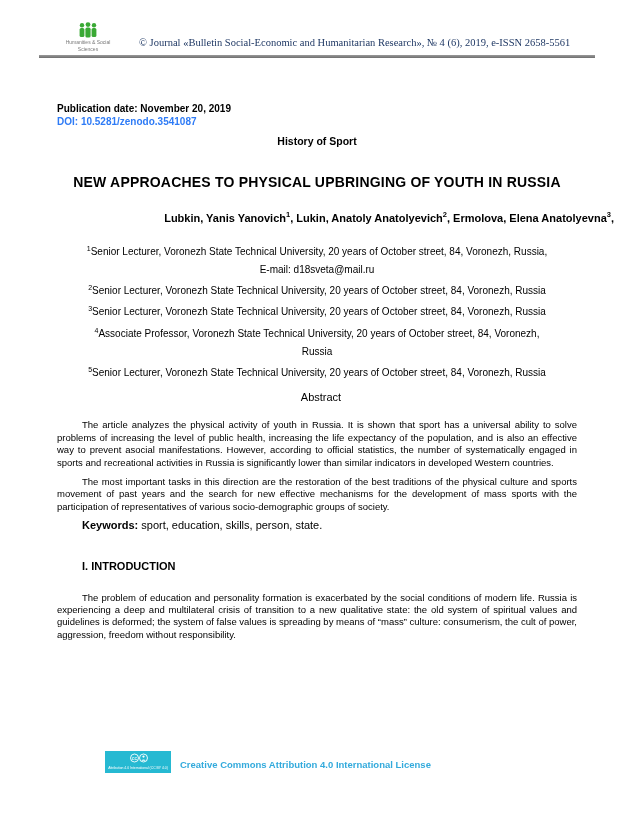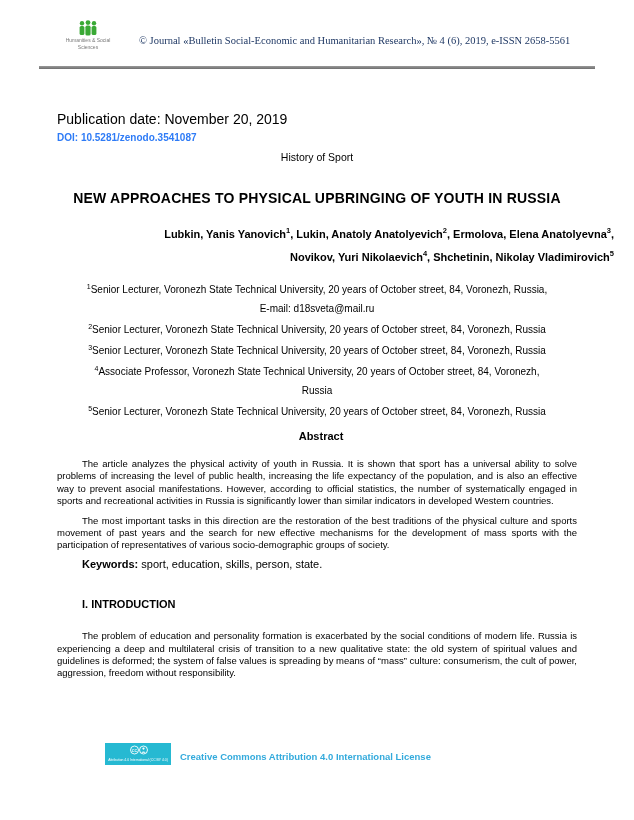--- a/index.html
+++ b/index.html
@@ -6,65 +6,65 @@
   html,body { background:#ffffff; }
   .page {
     position:relative;
     width:634px; height:820px;
     background:#ffffff;
     font-family:"Liberation Sans", sans-serif;
     color:#000000;
     overflow:hidden;
   }
   
-  .header { padding-top:4px; margin:16px 39px; }
+  .header { padding-top:22px; margin:0 39px; }
   .header-row { display:flex; align-items:flex-end; }
   .logo-block { width:70px; text-align:center; margin-left:14px; flex:0 0 auto; }
   .logo-icon svg { display:block; margin:0 auto; }
   .logo-caption { font-size:5px; line-height:6px; color:#7a7a7a; margin-top:1px; }
   .journal-line {
     font-family:"Liberation Serif", serif;
     font-size:10.5px; line-height:12px;
     color:#1f3864;
     margin-left:16px; padding-bottom:3px;
     white-space:nowrap;
   }
   .header-rule { height:3px; margin:3px 39px 0; background:linear-gradient(#9a9a9a,#6e6e6e); }
   
   .meta { margin:44px 57px 0; }
-  .pub-date { font-size:14px; font-weight:normal; line-height:13px; }
-  .doi { font-size:10px; font-weight:bold; line-height:13px; color:#2e7bf6; margin-top:5px; cursor:pointer; }
-  .section-label { text-align:center; font-size:10.5px; font-weight:normal; margin-top:7px; line-height:13px; }
+  .pub-date { font-size:10px; font-weight:bold; line-height:13px; }
+  .doi { font-size:10px; font-weight:bold; line-height:13px; color:#2e7bf6; cursor:pointer; }
+  .section-label { text-align:center; font-size:10.5px; font-weight:bold; margin-top:7px; line-height:13px; }
   
   .article-title {
     margin:26px 30px 0; text-align:center;
     font-size:14px; font-weight:bold; line-height:16px; letter-spacing:.2px;
   }
   .authors { margin:15px 20px 0; text-align:right; font-size:11px; font-weight:bold; }
   .author-line { line-height:20px; }
   .authors sup { font-size:7.5px; }
   
   .affiliations { margin:12px auto 0; width:470px; text-align:center; font-size:10px; }
   .affiliation { line-height:18px; }
   .affiliation sup { font-size:7px; }
   
-  .abstract-heading { text-align:center; font-size:11px; font-weight:bold; margin-top:8px; line-height:14px;padding-left:8px; }
+  .abstract-heading { text-align:center; font-size:11px; font-weight:normal; margin-top:8px; line-height:14px;padding-left:8px; }
   .body-copy { margin:0 57px; font-size:9.5px; line-height:12.4px; text-align:justify; }
   .abstract-paragraphs { margin-top:15px; }
   .body-copy p { text-indent:25px; }
   .body-copy p + p { margin-top:7px; }
   .keywords { margin:6px 57px 0; font-size:11px; line-height:12.4px; text-indent:25px; }
   .keywords b { font-weight:bold; }
   
   .section-heading { margin:27px 57px 0; padding-left:25px; font-size:11px; font-weight:bold; line-height:14px; }
   .section-paragraphs { margin-top:19px; }
   
   .footer { position:absolute; left:0; right:0; bottom:43px; }
   .page-number { text-align:center; font-size:10px; line-height:12px; }
-  .license-row { display:flex; align-items:center; margin:3px 57px 8px;padding-left:48px; }
+  .license-row { display:flex; align-items:center; margin:3px 57px 0;padding-left:48px; }
   .cc-badge { flex:0 0 auto; cursor:pointer; display:block; }
   .license-text { margin-left:9px; font-size:9.5px; font-weight:bold; color:#33aadc; cursor:pointer; }
 </style>
 </head>
 <body>
 
 <div class="page">
 
   <div class="header">
     <div class="header-row">
@@ -91,21 +91,20 @@
 
   <div class="meta">
     <div class="pub-date">Publication date: November 20, 2019</div>
     <div class="doi">DOI: 10.5281/zenodo.3541087</div>
     <div class="section-label">History of Sport</div>
   </div>
 
   <h1 class="article-title">NEW APPROACHES TO PHYSICAL UPBRINGING OF YOUTH IN RUSSIA</h1>
   <div class="authors">
       <div class="author-line"><span>Lubkin, Yanis Yanovich</span><sup>1</sup>, <span>Lukin, Anatoly Anatolyevich</span><sup>2</sup>, <span>Ermolova, Elena Anatolyevna</span><sup>3</sup>,</div>
-      <div class="author-line"><span>Novikov, Yuri Nikolaevich</span><sup>4</sup>, <span>Shchetinin, Nikolay Vladimirovich</span><sup>5</sup></div>
     </div>
 
   <div class="affiliations">
       <div class="affiliation"><sup>1</sup>Senior Lecturer, Voronezh State Technical University, 20 years of October street, 84, Voronezh, Russia, E-mail: d18sveta@mail.ru</div>
       <div class="affiliation"><sup>2</sup>Senior Lecturer, Voronezh State Technical University, 20 years of October street, 84, Voronezh, Russia</div>
       <div class="affiliation"><sup>3</sup>Senior Lecturer, Voronezh State Technical University, 20 years of October street, 84, Voronezh, Russia</div>
       <div class="affiliation"><sup>4</sup>Associate Professor, Voronezh State Technical University, 20 years of October street, 84, Voronezh, Russia</div>
       <div class="affiliation"><sup>5</sup>Senior Lecturer, Voronezh State Technical University, 20 years of October street, 84, Voronezh, Russia</div>
     </div>
 

